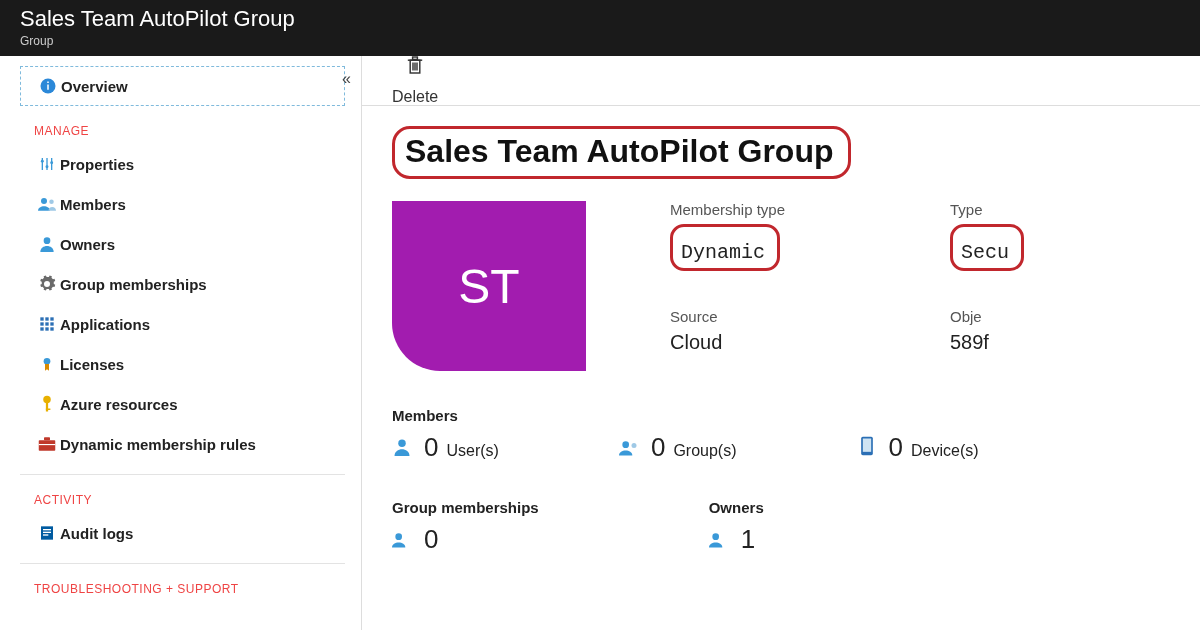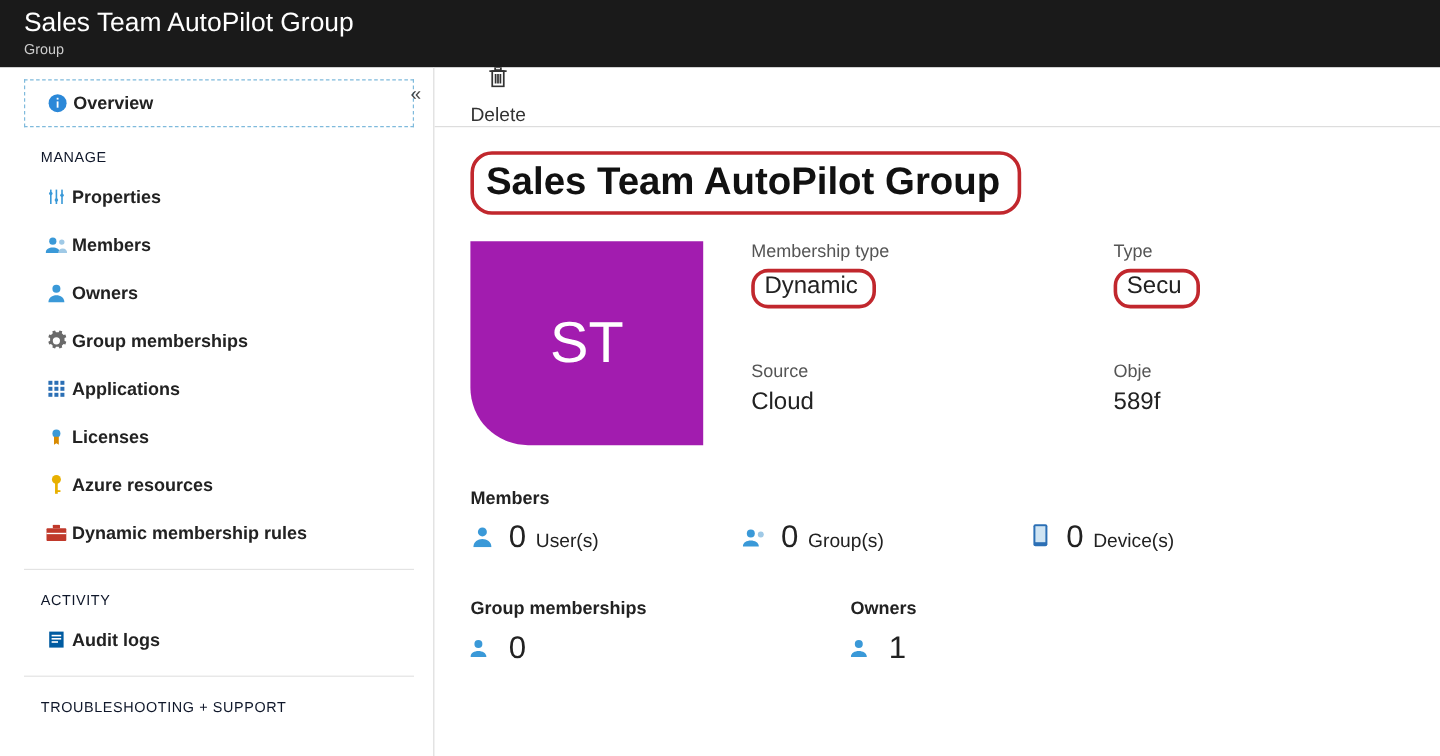--- a/index.html
+++ b/index.html
@@ -13,36 +13,36 @@
   
   .columns { display: flex; height: calc(630px - 50px); }
   .sidebar { width: 362px; border-right: 1px solid #ddd; padding: 10px 16px 0 20px; position: relative; }
   .collapse { position: absolute; top: 14px; right: 10px; font-size: 16px; color: #444; cursor: pointer; }
   .main { flex: 1; padding: 0 0 0 0; overflow: hidden; }
 
   
   .nav-item { display: flex; align-items: center; height: 40px; font-size: 15px; color: #222; cursor: pointer; padding-left: 14px; font-weight: bold; }
   .nav-item .ico { width: 26px; display: flex; justify-content: center; align-items: center; }
   .nav-item.selected { border: 1px dashed #7fbadc; }
-  .section-label { font-size: 12px; color: #0f172a; letter-spacing: 0.5px; margin: 18px 0 6px 14px; }
+  .section-label { font-size: 12px; color: #ef4444; letter-spacing: 0.5px; margin: 18px 0 6px 14px; }
   .sep { border-top: 1px solid #e3e3e3; margin: 10px 0 0 0; }
 
   
   .toolbar { display: flex; align-items: center; height: 50px; border-bottom: 1px solid #ddd; padding-left: 30px; gap: 10px; }
   .toolbar-btn { display: flex; align-items: center; gap: 10px; font-size: 16px; color: #333; cursor: pointer; flex-direction: column; }
 
   
   .content { padding: 20px 0 0 30px; }
   .page-title { font-size: 32px; font-weight: 700; color: #111; display: inline-block; padding: 4px 14px 6px 10px; border: 3px solid #c1272d; border-radius: 18px; }
   .top-row { display: flex; margin-top: 22px; gap: 40px; }
   .tile { width: 194px; height: 170px; background: #a21caf; color: #fff; font-size: 48px; font-weight: 400; display: flex; align-items: center; justify-content: center; border-bottom-left-radius: 48px; }
-  .props { flex: 1; display: grid; grid-template-columns: 1fr 1fr; column-gap: 30px; row-gap: 20px; font-size: 18px; color: #333; }
+  .props { flex: 1; display: grid; grid-template-columns: 1fr 1fr; column-gap: 30px; row-gap: 20px; font-size: 18px; color: #333; margin-left: 44px; }
   .prop-label { font-size: 15px; color: #555; margin-bottom: 6px; }
   .prop-value { font-size: 20px; color: #222; }
-  .prop-value.highlight { display: inline-block; padding: 0 12px 4px 8px; border: 3px solid #c1272d; border-radius: 14px; }
+  .prop-value.highlight { display: inline-block; padding: 14px 12px 4px 8px; border: 3px solid #c1272d; border-radius: 14px; font-family: Liberation Mono, monospace; }
 
   .stat-section-label { font-size: 15px; font-weight: 600; color: #222; margin-top: 36px; margin-bottom: 8px; }
   .stats-row { display: flex; gap: 120px; }
   .stat { display: flex; align-items: baseline; gap: 8px; }
   .stat .num { font-size: 26px; color: #222; font-weight: 400; margin-left: 4px; }
   .stat .unit { font-size: 16px; color: #222; }
   .ico-sm { width: 20px; height: 20px; display: inline-flex; align-items: center; justify-content: center; vertical-align: middle; }
 
   
   .c-blue   { color:#0b62a8; } .c-gray { color:#6a6a6a; }

